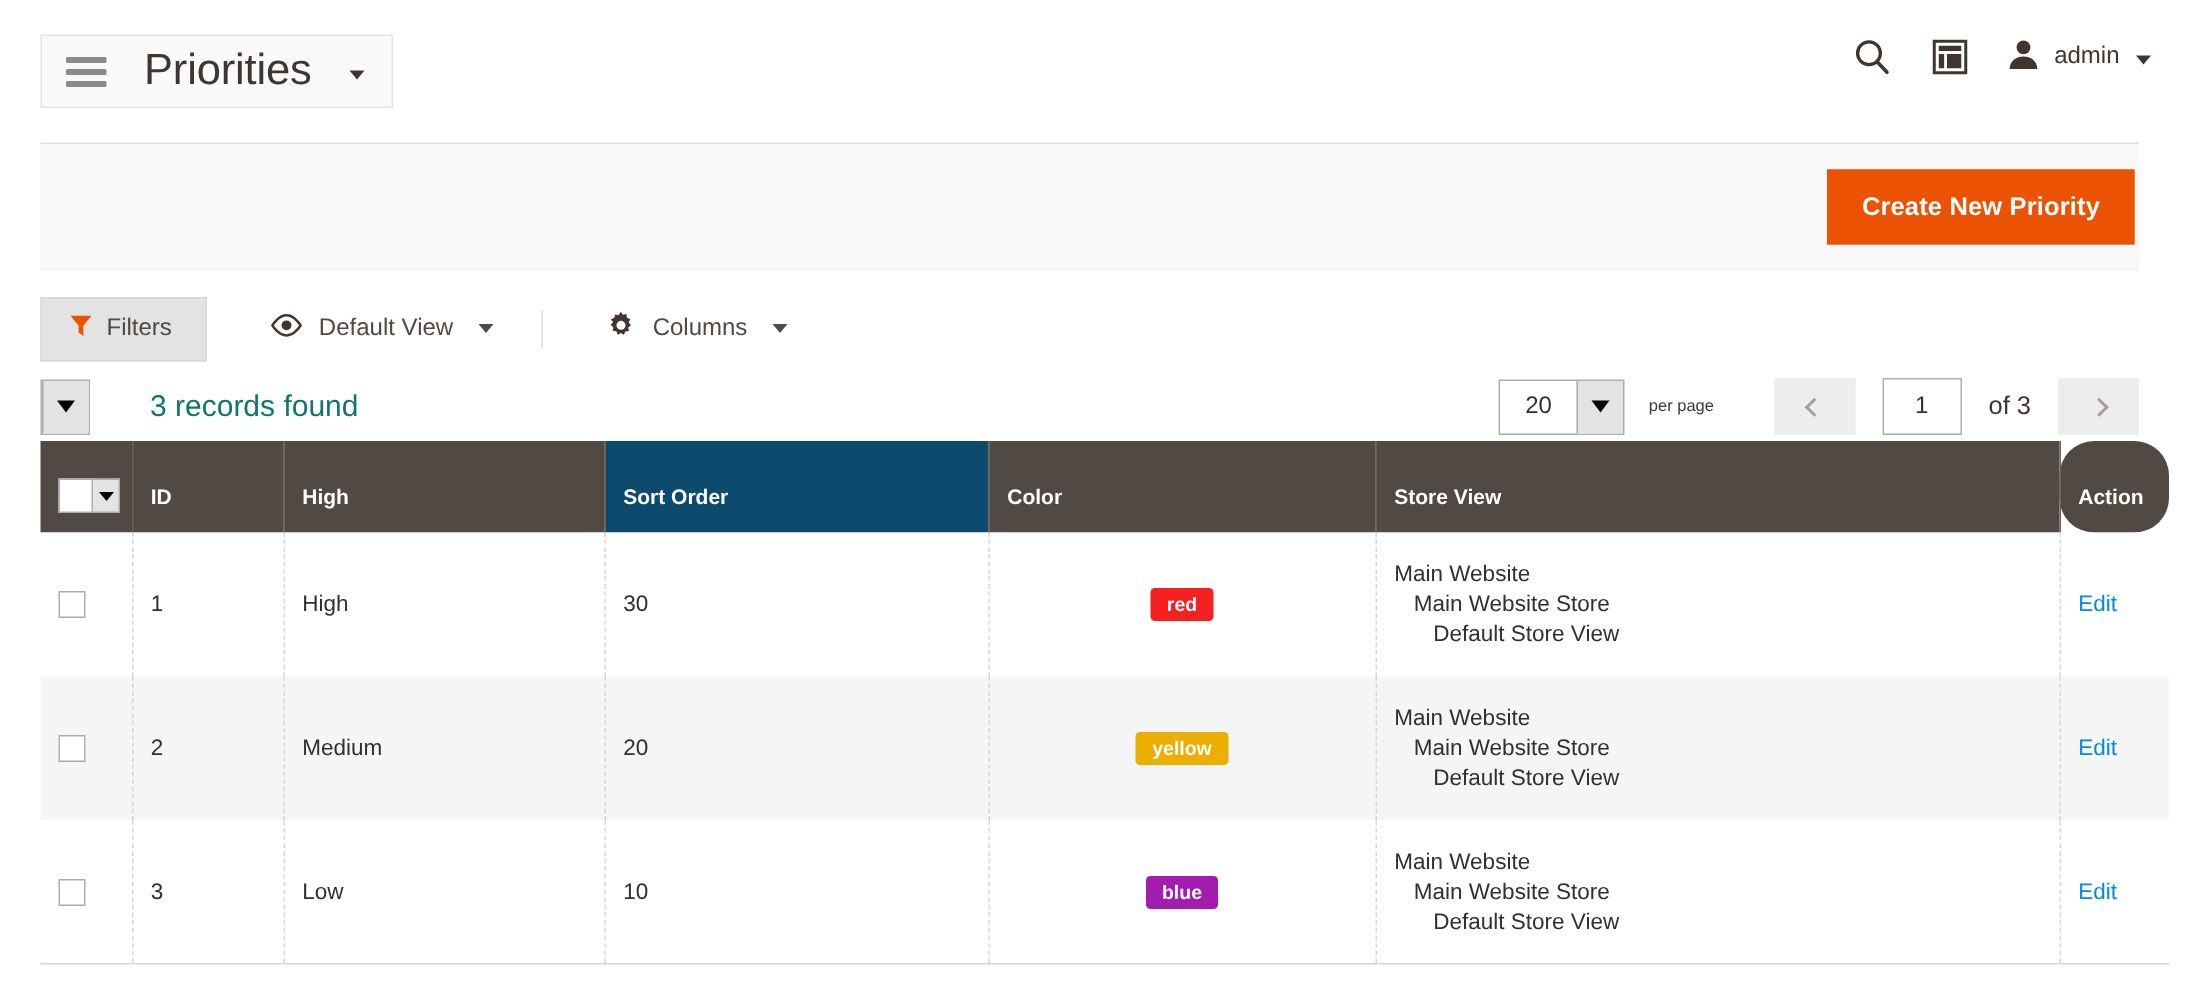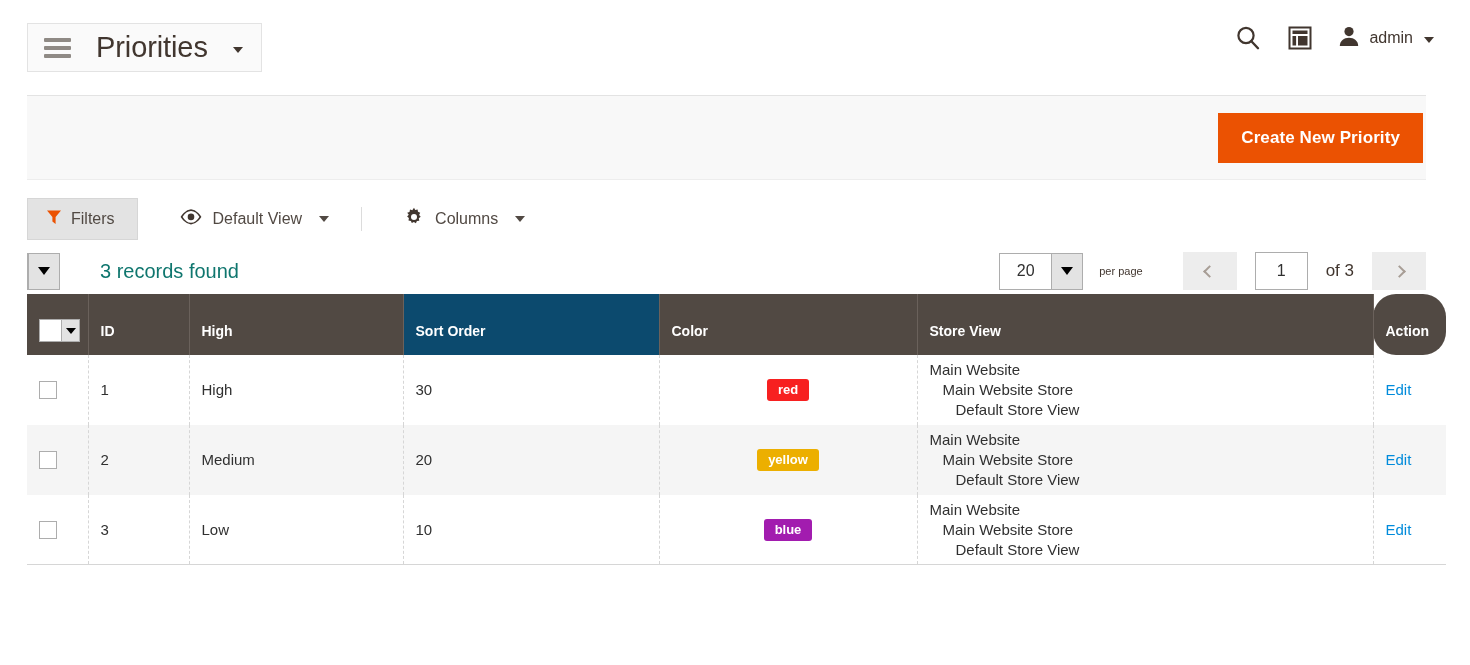--- a/index.html
+++ b/index.html
@@ -225,21 +225,21 @@
     border-left: none;
     display: flex; align-items: center; justify-content: center;
   }
   .masshead .tri-down {
     border-left-width: 5px; border-right-width: 5px; border-top-width: 6px;
   }
 
   table.data-grid tbody td {
     font-size: 15px;
     color: #303030;
-    padding: 5px 12px;
+    padding: 18px 12px;
     vertical-align: middle;
     border-right: 1px dashed #d6d6d6;
     background: transparent;
   }
   table.data-grid tbody td:last-child { border-right: none; }
   table.data-grid tbody tr.odd { background: #ffffff; }
   table.data-grid tbody tr.even { background: #f5f5f5; }
   table.data-grid tbody tr:last-child td { border-bottom: 1px solid #d6d6d6; }
   td.cell-sel { text-align: left; }
   .row-checkbox {

